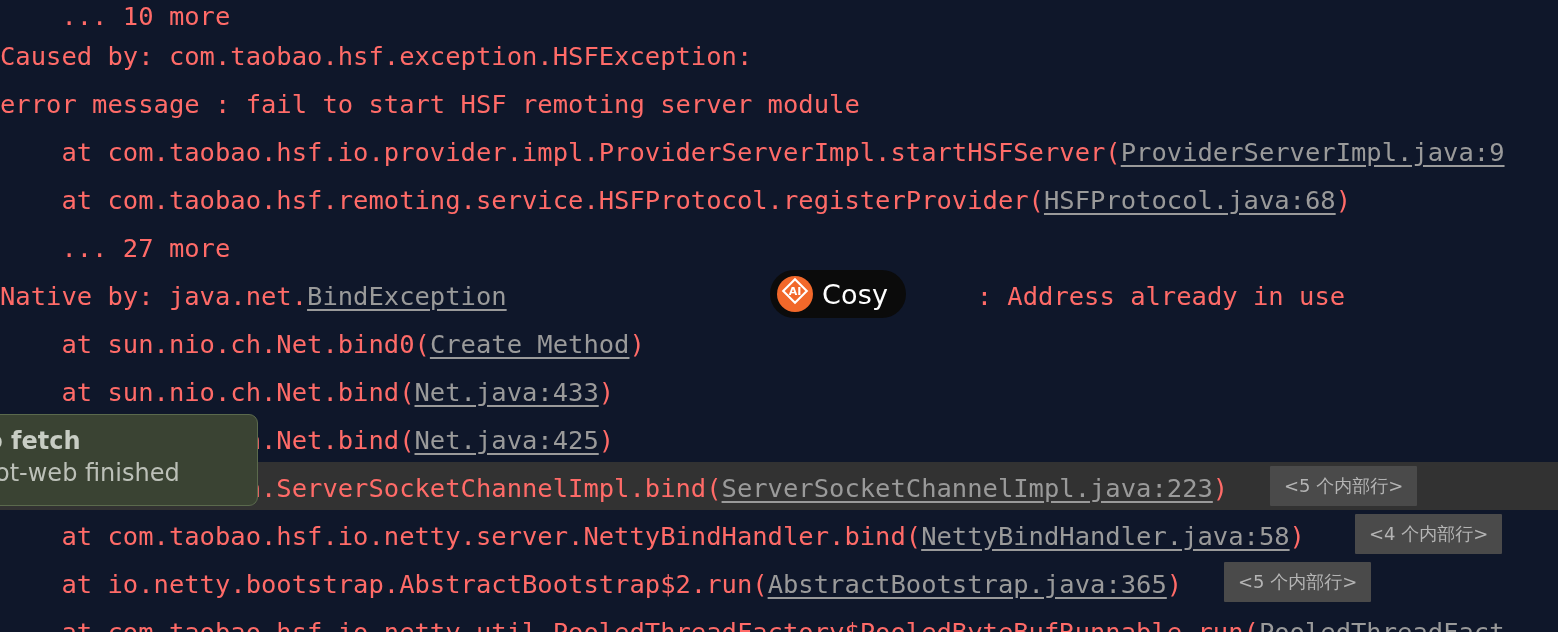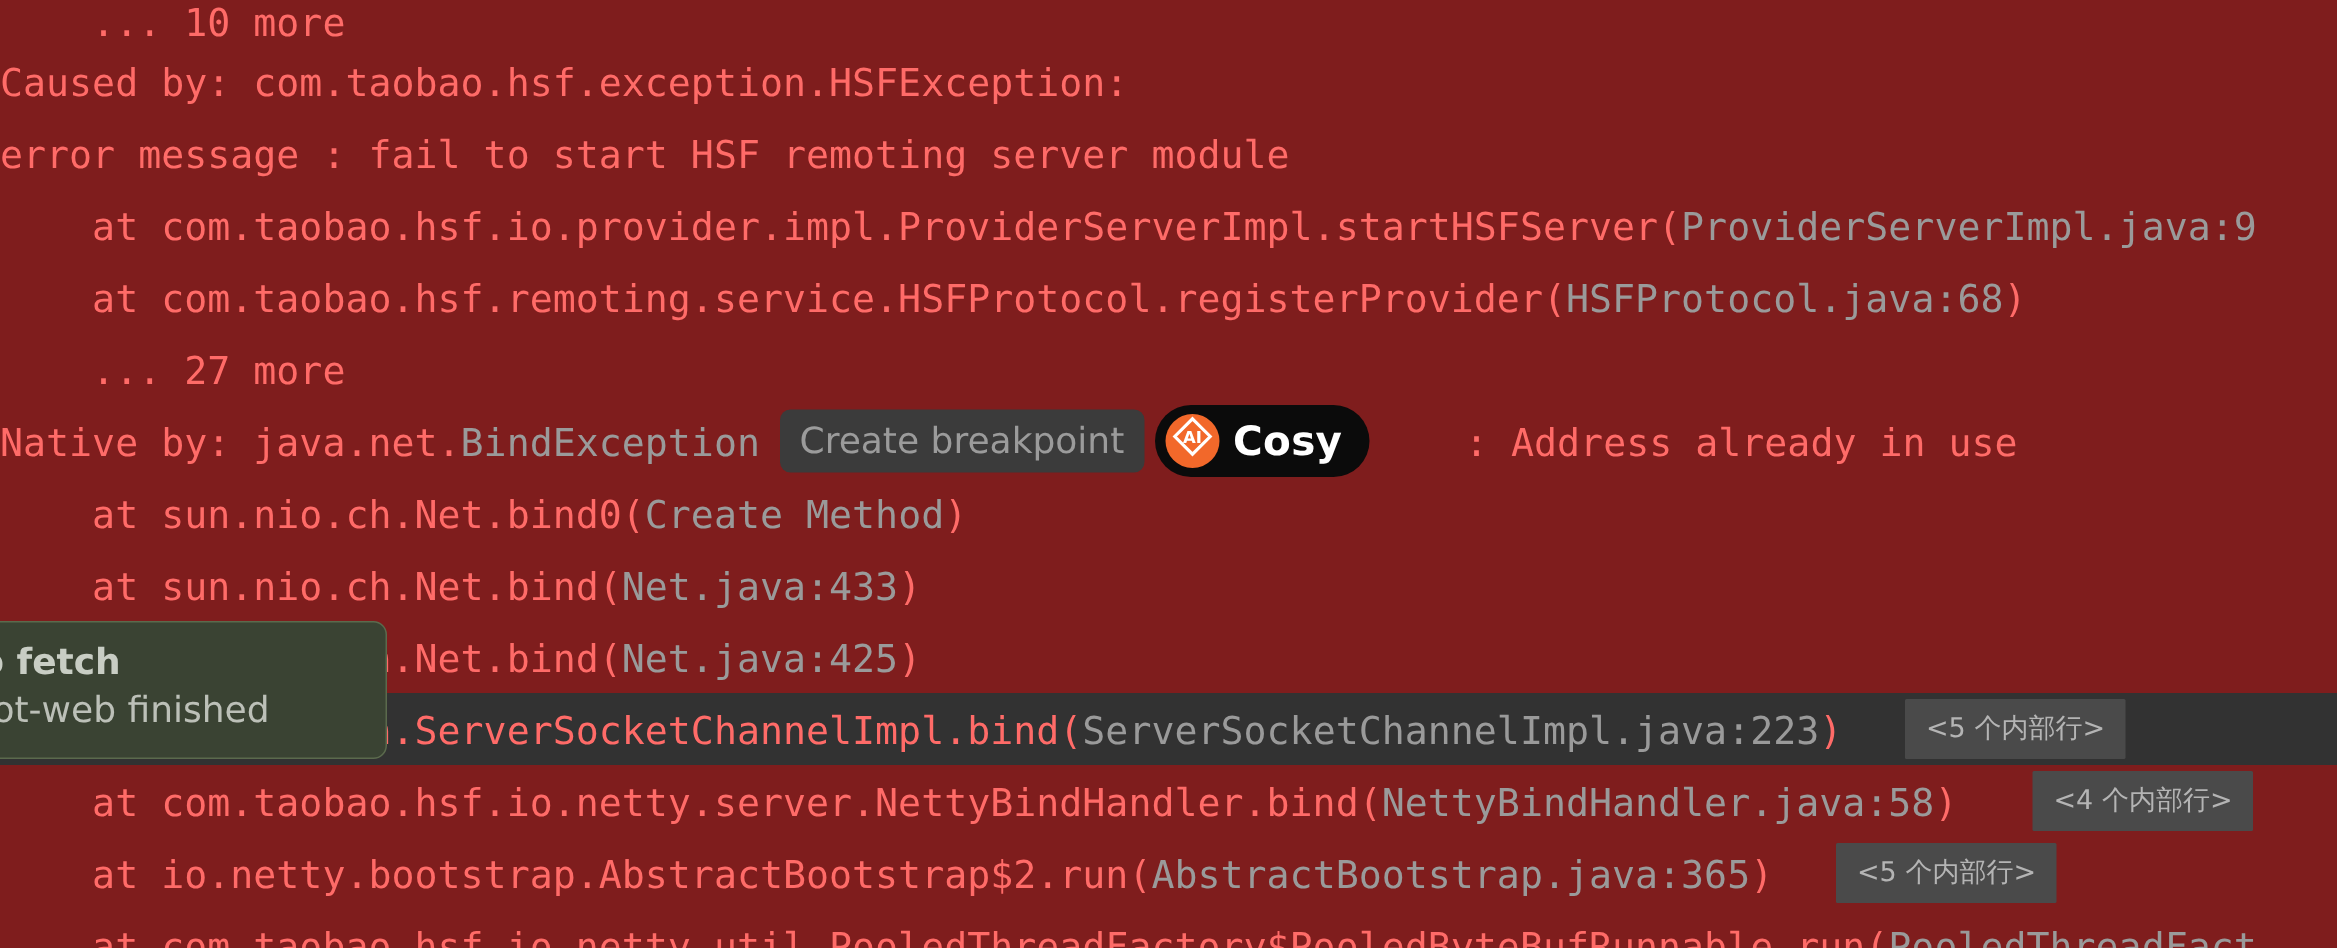--- a/index.html
+++ b/index.html
@@ -30,21 +30,21 @@
     left: 0;
     width: 2400px;
     height: 48px;
     line-height: 48px;
     white-space: pre;
     font-size: 25.5px;
     letter-spacing: 0px;
     color: #f07178;
   }
   .line .txt       { color: #ff6b68; }
-  .line .lnk       { color: #9a9a9a; text-underline-offset: 4px; }
+  .line .lnk       { color: #9a9a9a; text-decoration: underline; text-underline-offset: 4px; }
   .line .paren     { color: #ff6b68; }
 
   
   .row-hl {
     position: absolute;
     left: 0;
     width: 1558px;
     height: 48px;
     background: #323232;
   }
@@ -97,21 +97,21 @@
     height: 36px;
     border-radius: 50%;
     background: #f2682a;
     display: flex;
     justify-content: center;
     flex: 0 0 auto;
   }
   #cosy-pill .cosy-label {
     color: #ffffff;
     font-family: "DejaVu Sans", "Liberation Sans", sans-serif;
-    font-weight: bold;
+    font-weight: normal;
     font-size: 27px;
     letter-spacing: 0.2px;
     line-height: 1;
   }
 
   
   #notification {
     position: absolute;
     left: -78px;
     top: 414px;
@@ -135,21 +135,21 @@
   #notification .notif-body {
     color: #bcc0b8;
     font-size: 24px;
     line-height: 34px;
     white-space: nowrap;
   }
 </style>
 </head>
 <body>
 
-<div id="screen" style="background: #7f1d1d;">
+<div id="screen" style="background: #0f172a;">
 
   <div class="row-hl" id="row-highlight" style="top: 462px; background: rgb(50, 50, 50);"></div>
 
   <div id="console">
       <div class="line" style="top: -8px;"><span class="txt">    ... 10 more</span></div>
       <div class="line" style="top: 32px;"><span class="txt">Caused by: com.taobao.hsf.exception.HSFException:</span></div>
       <div class="line" style="top: 80px;"><span class="txt">error message : fail to start HSF remoting server module</span></div>
       <div class="line" style="top: 128px;"><span class="txt">    at com.taobao.hsf.io.provider.impl.ProviderServerImpl.startHSFServer(</span><span class="lnk">ProviderServerImpl.java:9</span></div>
       <div class="line" style="top: 176px;"><span class="txt">    at com.taobao.hsf.remoting.service.HSFProtocol.registerProvider(</span><span class="lnk">HSFProtocol.java:68</span><span class="paren">)</span></div>
       <div class="line" style="top: 224px;"><span class="txt">    ... 27 more</span></div>
@@ -162,21 +162,20 @@
       <div class="line" style="top: 560px;"><span class="txt">    at io.netty.bootstrap.AbstractBootstrap$2.run(</span><span class="lnk">AbstractBootstrap.java:365</span><span class="paren">)</span></div>
       <div class="line" style="top: 608px;"><span class="txt">    at com.taobao.hsf.io.netty.util.PooledThreadFactory$PooledByteBufRunnable.run(</span><span class="lnk">PooledThreadFact</span></div>
     </div>
 
   <div id="inline-badges">
       <div class="inline-badge" style="left: 1270px; top: 466px; background: rgb(74, 74, 74); color: rgb(180, 180, 180);">&lt;5 个内部行&gt;</div>
       <div class="inline-badge" style="left: 1355px; top: 514px; background: rgb(74, 74, 74); color: rgb(180, 180, 180);">&lt;4 个内部行&gt;</div>
       <div class="inline-badge" style="left: 1224px; top: 562px; background: rgb(74, 74, 74); color: rgb(180, 180, 180);">&lt;5 个内部行&gt;</div>
     </div>
 
-  <div id="breakpoint-chip">Create breakpoint</div>
 
   <div id="cosy-pill">
     <span class="cosy-mark">
       <svg width="30" height="30" viewBox="0 0 30 30" aria-hidden="true">
         <path d="M15 3.2 L26.8 15 L15 26.8 L3.2 15 Z" fill="none" stroke="#ffffff" stroke-width="2.1"></path>
         <text x="15" y="19.2" text-anchor="middle" font-family="DejaVu Sans, Liberation Sans, sans-serif" font-size="11" font-weight="bold" fill="#ffffff">AI</text>
       </svg>
     </span>
     <span class="cosy-label">Cosy</span>
   </div>

